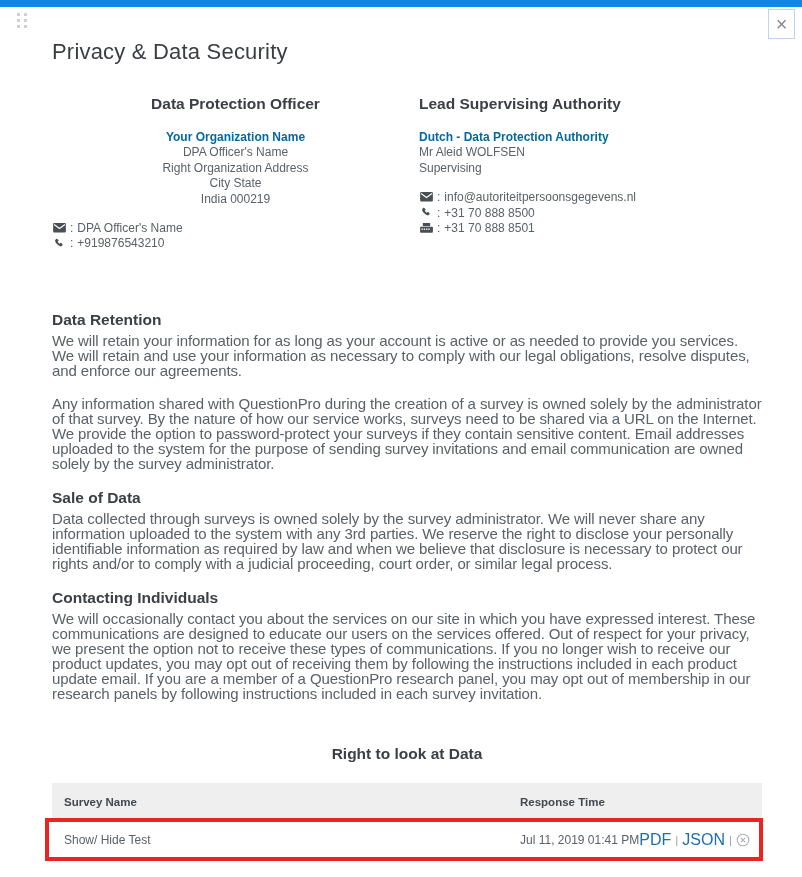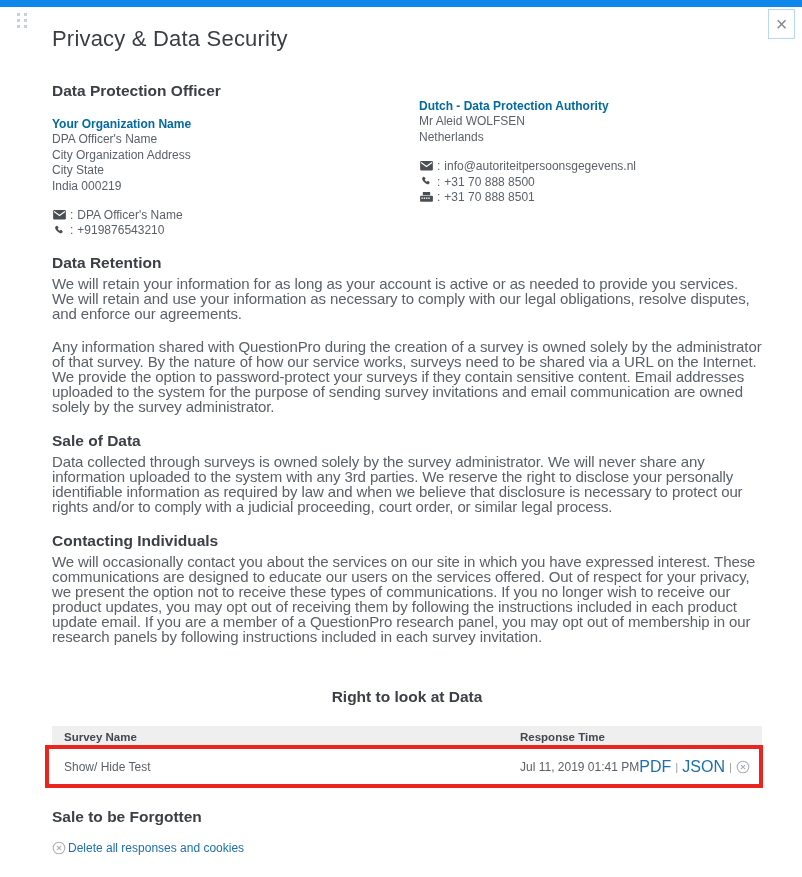--- a/index.html
+++ b/index.html
@@ -21,45 +21,45 @@
   }
   .drag-handle i{width:3px;height:3px;background:#ccd1d7;display:block;}
   .close-btn{
     position:absolute;top:9px;right:7px;width:27px;height:30px;
     background:#fff;border:1px solid #b9d6f2;color:#84888d;
     font-size:20px;line-height:26px;text-align:center;cursor:pointer;padding:0;
     font-family:"Liberation Sans",sans-serif;
   }
   .content{padding:0 40px 0 52px;}
   .page-title{
-    font-size:22px;font-weight:400;color:#3a3e43;margin:19px 0 0 0;letter-spacing:.2px;
+    font-size:22px;font-weight:400;color:#3a3e43;margin:32px 0 0 0;letter-spacing:.2px;
   }
   .columns{display:flex;margin-top:30px;}
-  .col-left{width:367px;flex:none;}
+  .col-left{width:367px;flex:none;text-align:center;}
   .col-right{flex:1;}
   .section-heading{
     font-size:15.5px;font-weight:bold;color:#3c4046;margin:0;line-height:18px;
   }
   .org-block{margin-top:17px;font-size:12px;line-height:15.4px;color:#5a6168;}
   .org-name{font-weight:bold;color:#0369a1;}
   .contact-block{margin-top:13px;}
   .contact-row{display:flex;align-items:center;height:15.6px;font-size:12px;color:#5a6168;}
   .contact-row .icon{display:inline-flex;width:14px;justify-content:center;margin-right:4px;}
   .contact-row .icon svg{display:block;}
   .sep{margin-right:4px;}
-  .sections{margin-top:16px;}
+  .sections{margin-top:60px;}
   .section{margin-bottom:18px;}
   .section p{
     margin:4px 0 0 0;font-size:15px;line-height:15px;color:#5a6168;letter-spacing:-.1px;
   }
   .rtl-heading{margin-top:44px;text-align:center;}
   .data-table{margin-top:20px;position:relative;width:710px;}
   .thead{
     display:flex;align-items:center;background:var(--table-header-bg,#efefef);
-    height:22px;padding:0 12px;font-size:11.5px;font-weight:bold;color:#43484e;
+    height:38px;padding:0 12px;font-size:11.5px;font-weight:bold;color:#43484e;
   }
   .trow{
     display:flex;align-items:center;position:relative;height:37px;padding:0 12px;
     font-size:12px;color:#5a6168;background:#fff;justify-content:center;
   }
   .survey-col{flex:1;}
   .time-col{width:135px;flex:none;}
   .time-col-head{width:230px;flex:none;}
   .links-col{width:95px;flex:none;display:flex;justify-content:flex-end;align-items:center;gap:4px;}
   .export-link{color:var(--link,#1d6fad);text-decoration:none;font-size:16px;cursor:pointer;}
@@ -95,21 +95,21 @@
   <div class="content">
     <h1 class="page-title">Privacy &amp; Data Security</h1>
 
     <div class="columns">
 
       <div class="col-left">
         <h2 class="section-heading">Data Protection Officer</h2>
         <div class="org-block">
           <div class="org-name">Your Organization Name</div>
           <div>DPA Officer's Name</div>
-          <div>City Organization Address</div>
+          <div>Right Organization Address</div>
           <div>City State</div>
           <div>India 000219</div>
         </div>
         <div class="contact-block">
           <div class="contact-row">
             <span class="icon">
               <svg width="13" height="10" viewBox="0 0 14 11">
                   <rect width="14" height="10.5" rx="1.2" fill="#4a4f54"></rect>
                   <path d="M1 1.6l6 4.5 6-4.5" stroke="#fff" stroke-width="1.2" fill="none"></path>
                 </svg>
@@ -123,24 +123,25 @@
                   <path fill="#4a4f54" d="M3.2 1.3c.3-.3.8-.4 1.1-.1l2.1 1.7c.4.3.4.9.1 1.2l-1 1.2c.6 1.2 1.6 2.3 2.9 2.9l1.2-1c.3-.3.9-.3 1.2.1l1.7 2.1c.3.4.2.8-.1 1.1l-1.2 1.2c-.5.5-1.2.7-1.9.4-1.7-.6-3.3-1.6-4.6-2.9C3.3 7.9 2.3 6.3 1.7 4.6c-.3-.7-.1-1.4.4-1.9l1.1-1.4z"></path>
                 </svg>
             </span>
             <span class="sep">:</span>
             <span>+919876543210</span>
           </div>
         </div>
       </div>
 
       <div class="col-right">
+        <h2 class="section-heading">Lead Supervising Authority</h2>
         <div class="org-block">
           <div class="org-name">Dutch - Data Protection Authority</div>
           <div>Mr Aleid WOLFSEN</div>
-          <div>Netherlands</div>
+          <div>Supervising</div>
         </div>
         <div class="contact-block">
           <div class="contact-row">
             <span class="icon">
               <svg width="13" height="10" viewBox="0 0 14 11">
                   <rect width="14" height="10.5" rx="1.2" fill="#4a4f54"></rect>
                   <path d="M1 1.6l6 4.5 6-4.5" stroke="#fff" stroke-width="1.2" fill="none"></path>
                 </svg>
             </span>
             <span class="sep">:</span>

